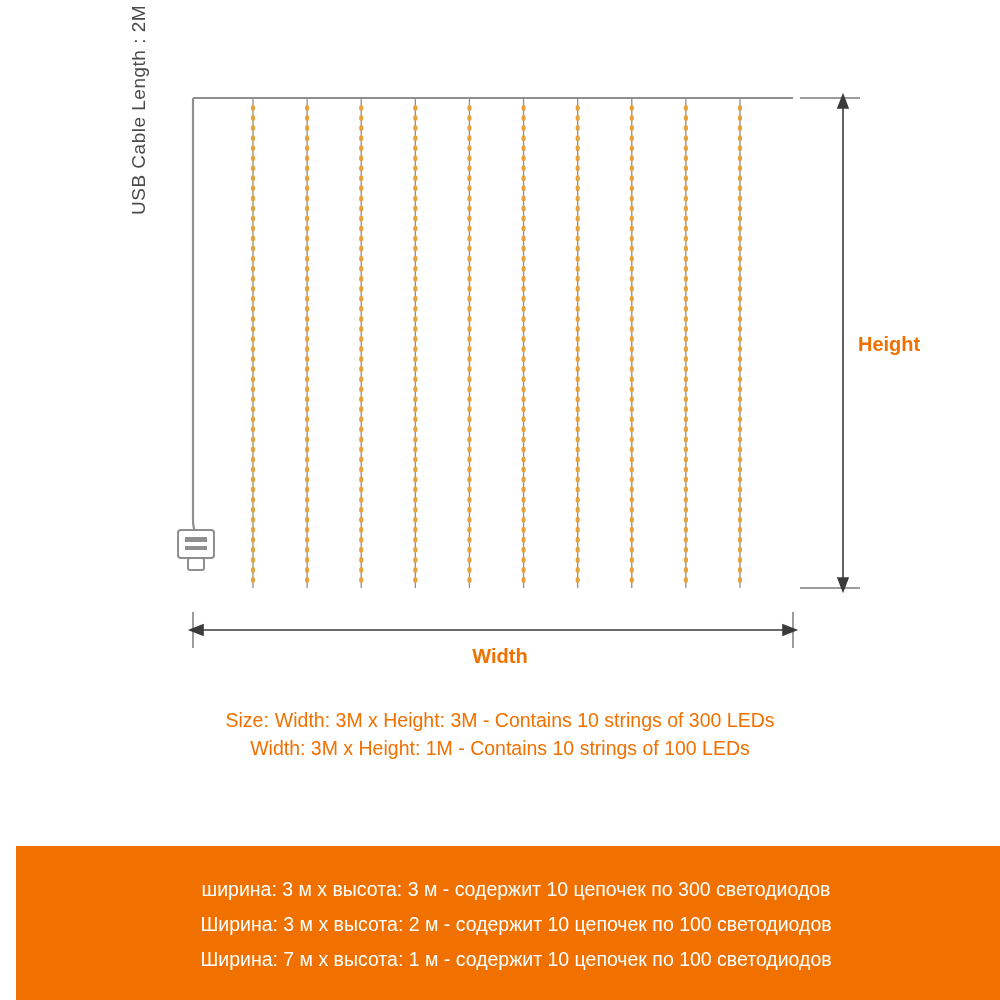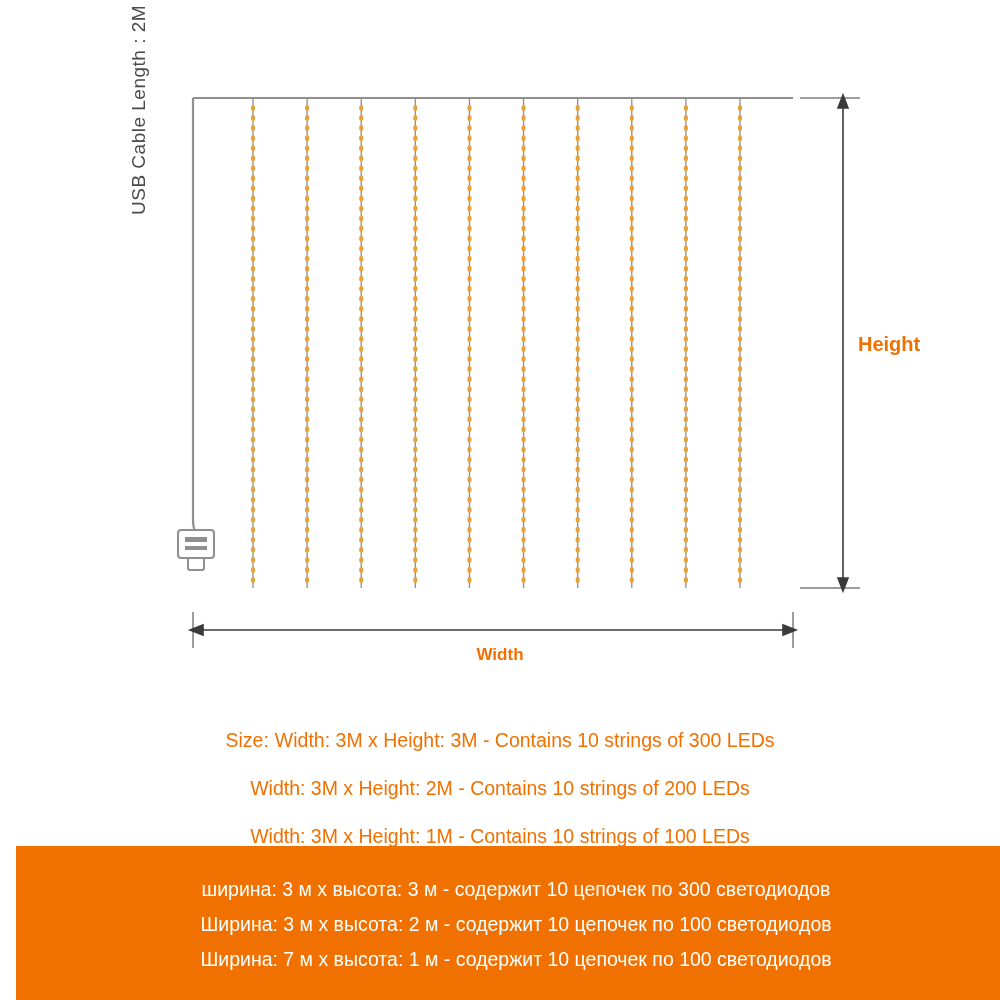--- a/index.html
+++ b/index.html
@@ -54,37 +54,37 @@
     font-size: 20px;
     font-weight: bold;
     color: #f07000;
   }
   .width-label {
     position: absolute;
     left: 0;
     top: 645px;
     width: 1000px;
     text-align: center;
-    font-size: 17px;
+    font-size: 20px;
     font-weight: bold;
     color: #f07000;
   }
 
   
   .spec-en {
     position: absolute;
     left: 0;
     top: 706px;
     width: 1000px;
     text-align: center;
     color: #f07000;
     font-size: 19.5px;
     line-height: 28px;
   }
-  .spec-en .line { white-space: nowrap; margin-top: 20px; }
+  .spec-en .line { white-space: nowrap; }
   .spec-en .lbl { margin-right: 6px; }
 
   
   .band {
     position: absolute;
     left: 16px;
     top: 846px;
     width: 1000px;
     height: 154px;
     background: #f07000;
@@ -629,21 +629,20 @@
 
     <div class="usb-label">USB Cable Length : 2M</div>
     <div class="height-label">Height</div>
     <div class="width-label">Width</div>
   </div>
 
   <div class="spec-en">
     <div class="line">
       <span class="lbl">Size:</span><span>Width: 3M x Height: 3M - Contains 10 strings of 300 LEDs</span>
     </div>
-    <div class="line">Width: 3M x Height: 2M - Contains 10 strings of 200 LEDs</div>
     <div class="line">Width: 3M x Height: 1M - Contains 10 strings of 100 LEDs</div>
   </div>
 
   <div class="band">
     <div class="inner">
       <div class="line">ширина: 3 м x высота: 3 м - содержит 10 цепочек по 300 светодиодов</div>
       <div class="line">Ширина: 3 м x высота: 2 м - содержит 10 цепочек по 100 светодиодов</div>
       <div class="line">Ширина: 7 м x высота: 1 м - содержит 10 цепочек по 100 светодиодов</div>
     </div>
   </div>

